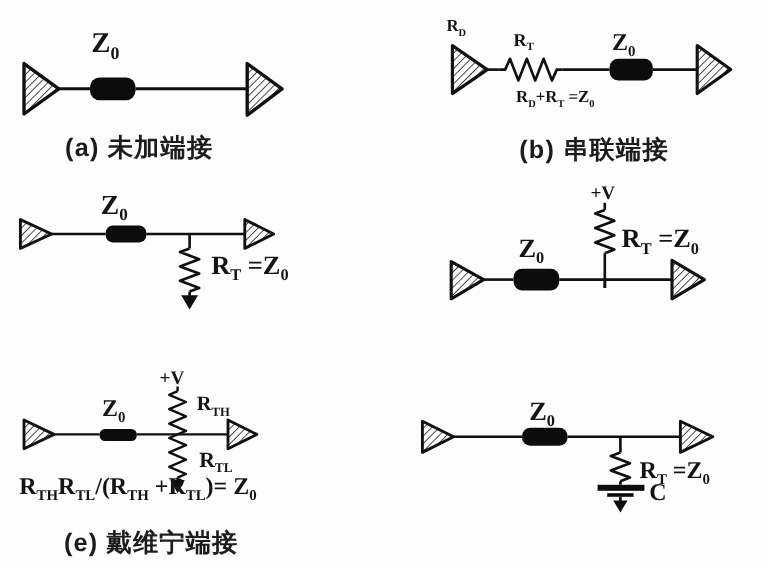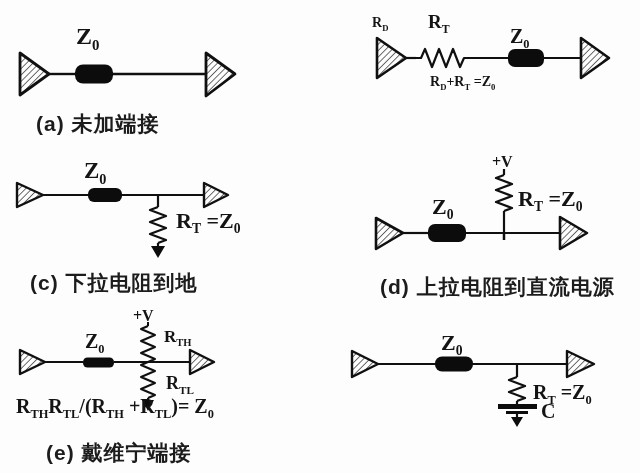--- a/index.html
+++ b/index.html
@@ -8,21 +8,21 @@
     font-family:"Liberation Sans","DejaVu Sans",sans-serif;
   }
   .panel{position:absolute;}
   .panel svg{position:absolute;left:0;top:0;display:block;}
   .lbl{
     position:absolute;font-family:"Liberation Serif","DejaVu Serif",serif;
     font-weight:700;color:#141414;line-height:1;white-space:nowrap;
   }
   .lbl sub{font-size:62%;line-height:0;font-weight:700;}
   .caption{
-    position:absolute;text-align:left;color:#1c1c1c;font-size:21px;
+    position:absolute;text-align:center;color:#1c1c1c;font-size:21px;
     letter-spacing:1px;font-weight:600;line-height:1.15;white-space:nowrap;
   }
 </style>
 </head>
 <body>
 
 <div class="canvas">
 
   <section class="panel" style="left:0;top:0;width:320px;height:150px">
     <svg width="320" height="150" viewBox="0 0 320 150">
@@ -58,23 +58,24 @@
       <line x1="86" y1="58" x2="96" y2="58" stroke="#101010" stroke-width="2.2"></line>
       <path d="M96 58 h5 l4 -9 l7 18 l7 -18 l7 18 l7 -18 l7 18 l4 -9 h5" fill="none" stroke="#101010" stroke-width="2.2" stroke-linejoin="round"></path>
       <line x1="149" y1="58" x2="188" y2="58" stroke="#101010" stroke-width="2.2"></line>
       <rect x="188" y="49" width="36" height="18" rx="7" fill="#0c0c0c"></rect>
       <line x1="224" y1="58" x2="261" y2="58" stroke="#101010" stroke-width="2.2"></line>
       <g>
         <polygon points="261,38 261,78 289,58" fill="url(#hb)" stroke="#101010" stroke-width="2.6" stroke-linejoin="round"></polygon>
       </g>
     </svg>
     <div class="lbl" style="left:52px;top:16px;font-size:14px"><span>R</span><sub>D</sub></div>
-    <div class="lbl" style="left:108px;top:12px;font-size:19px"><span>R</span><sub>T</sub></div>
+    <div class="lbl" style="left:108px;top:27px;font-size:15px"><span>R</span><sub>T</sub></div>
     <div class="lbl" style="left:190px;top:26px;font-size:20px"><span>Z</span><sub>0</sub></div>
     <div class="lbl" style="left:110px;top:75px;font-size:14px"><span>R</span><sub>D</sub><span>+R</span><sub>T</sub><span> =Z</span><sub>0</sub></div>
+    <div class="caption" style="left:95px;top:114px;width:160px">(b) 串联端接</div>
   </section>
 
   <section class="panel" style="left:0;top:150px;width:320px;height:150px">
     <svg width="320" height="150" viewBox="0 0 320 150">
       <defs>
         <pattern id="hc" width="4.5" height="4.5" patternUnits="userSpaceOnUse" patternTransform="rotate(45)">
           <line x1="0" y1="0" x2="0" y2="4.5" stroke="#3c3c3c" stroke-width="1.5"></line>
         </pattern>
       </defs>
       <g>
@@ -86,21 +87,20 @@
       <g>
         <polygon points="204,33 204,57 228,45" fill="url(#hc)" stroke="#101010" stroke-width="2.4" stroke-linejoin="round"></polygon>
       </g>
       <line x1="158" y1="45" x2="158" y2="57" stroke="#101010" stroke-width="2.2"></line>
       <path d="M158 57 l-8 3 l16 6 l-16 6 l16 6 l-16 6 l16 6 l-8 3" fill="none" stroke="#101010" stroke-width="2.2" stroke-linejoin="round"></path>
       <line x1="158" y1="93" x2="158" y2="97" stroke="#101010" stroke-width="2.2"></line>
       <polygon points="151,96 165,96 158,108" fill="#0c0c0c"></polygon>
     </svg>
     <div class="lbl" style="left:84px;top:9px;font-size:23px"><span>Z</span><sub>0</sub></div>
     <div class="lbl" style="left:176px;top:60px;font-size:22px"><span>R</span><sub>T</sub><span> =Z</span><sub>0</sub></div>
-    <div class="caption" style="left:30px;top:121px;width:180px">(c) 下拉电阻到地</div>
   </section>
 
   <section class="panel" style="left:320px;top:150px;width:320px;height:150px">
     <svg width="320" height="150" viewBox="0 0 320 150">
       <defs>
         <pattern id="hd" width="4.5" height="4.5" patternUnits="userSpaceOnUse" patternTransform="rotate(45)">
           <line x1="0" y1="0" x2="0" y2="4.5" stroke="#3c3c3c" stroke-width="1.5"></line>
         </pattern>
       </defs>
       <line x1="184" y1="19" x2="184" y2="25" stroke="#101010" stroke-width="2.2"></line>
@@ -113,21 +113,20 @@
       <rect x="108" y="74" width="38" height="18" rx="7" fill="#0c0c0c"></rect>
       <line x1="146" y1="83" x2="240" y2="83" stroke="#101010" stroke-width="2.2"></line>
       <line x1="184" y1="83" x2="184" y2="90" stroke="#101010" stroke-width="2.5"></line>
       <g>
         <polygon points="240,67 240,99 267,83" fill="url(#hd)" stroke="#101010" stroke-width="2.6" stroke-linejoin="round"></polygon>
       </g>
     </svg>
     <div class="lbl" style="left:172px;top:4px;font-size:16px">+V</div>
     <div class="lbl" style="left:112px;top:46px;font-size:22px"><span>Z</span><sub>0</sub></div>
     <div class="lbl" style="left:198px;top:38px;font-size:22px"><span>R</span><sub>T</sub><span> =Z</span><sub>0</sub></div>
-    <div class="caption" style="left:60px;top:125px;width:220px">(d) 上拉电阻到直流电源</div>
   </section>
 
   <section class="panel" style="left:0;top:300px;width:320px;height:173px">
     <svg width="320" height="173" viewBox="0 0 320 173">
       <defs>
         <pattern id="he" width="4.5" height="4.5" patternUnits="userSpaceOnUse" patternTransform="rotate(45)">
           <line x1="0" y1="0" x2="0" y2="4.5" stroke="#3c3c3c" stroke-width="1.5"></line>
         </pattern>
       </defs>
       <line x1="148" y1="22" x2="148" y2="26" stroke="#101010" stroke-width="2"></line>

